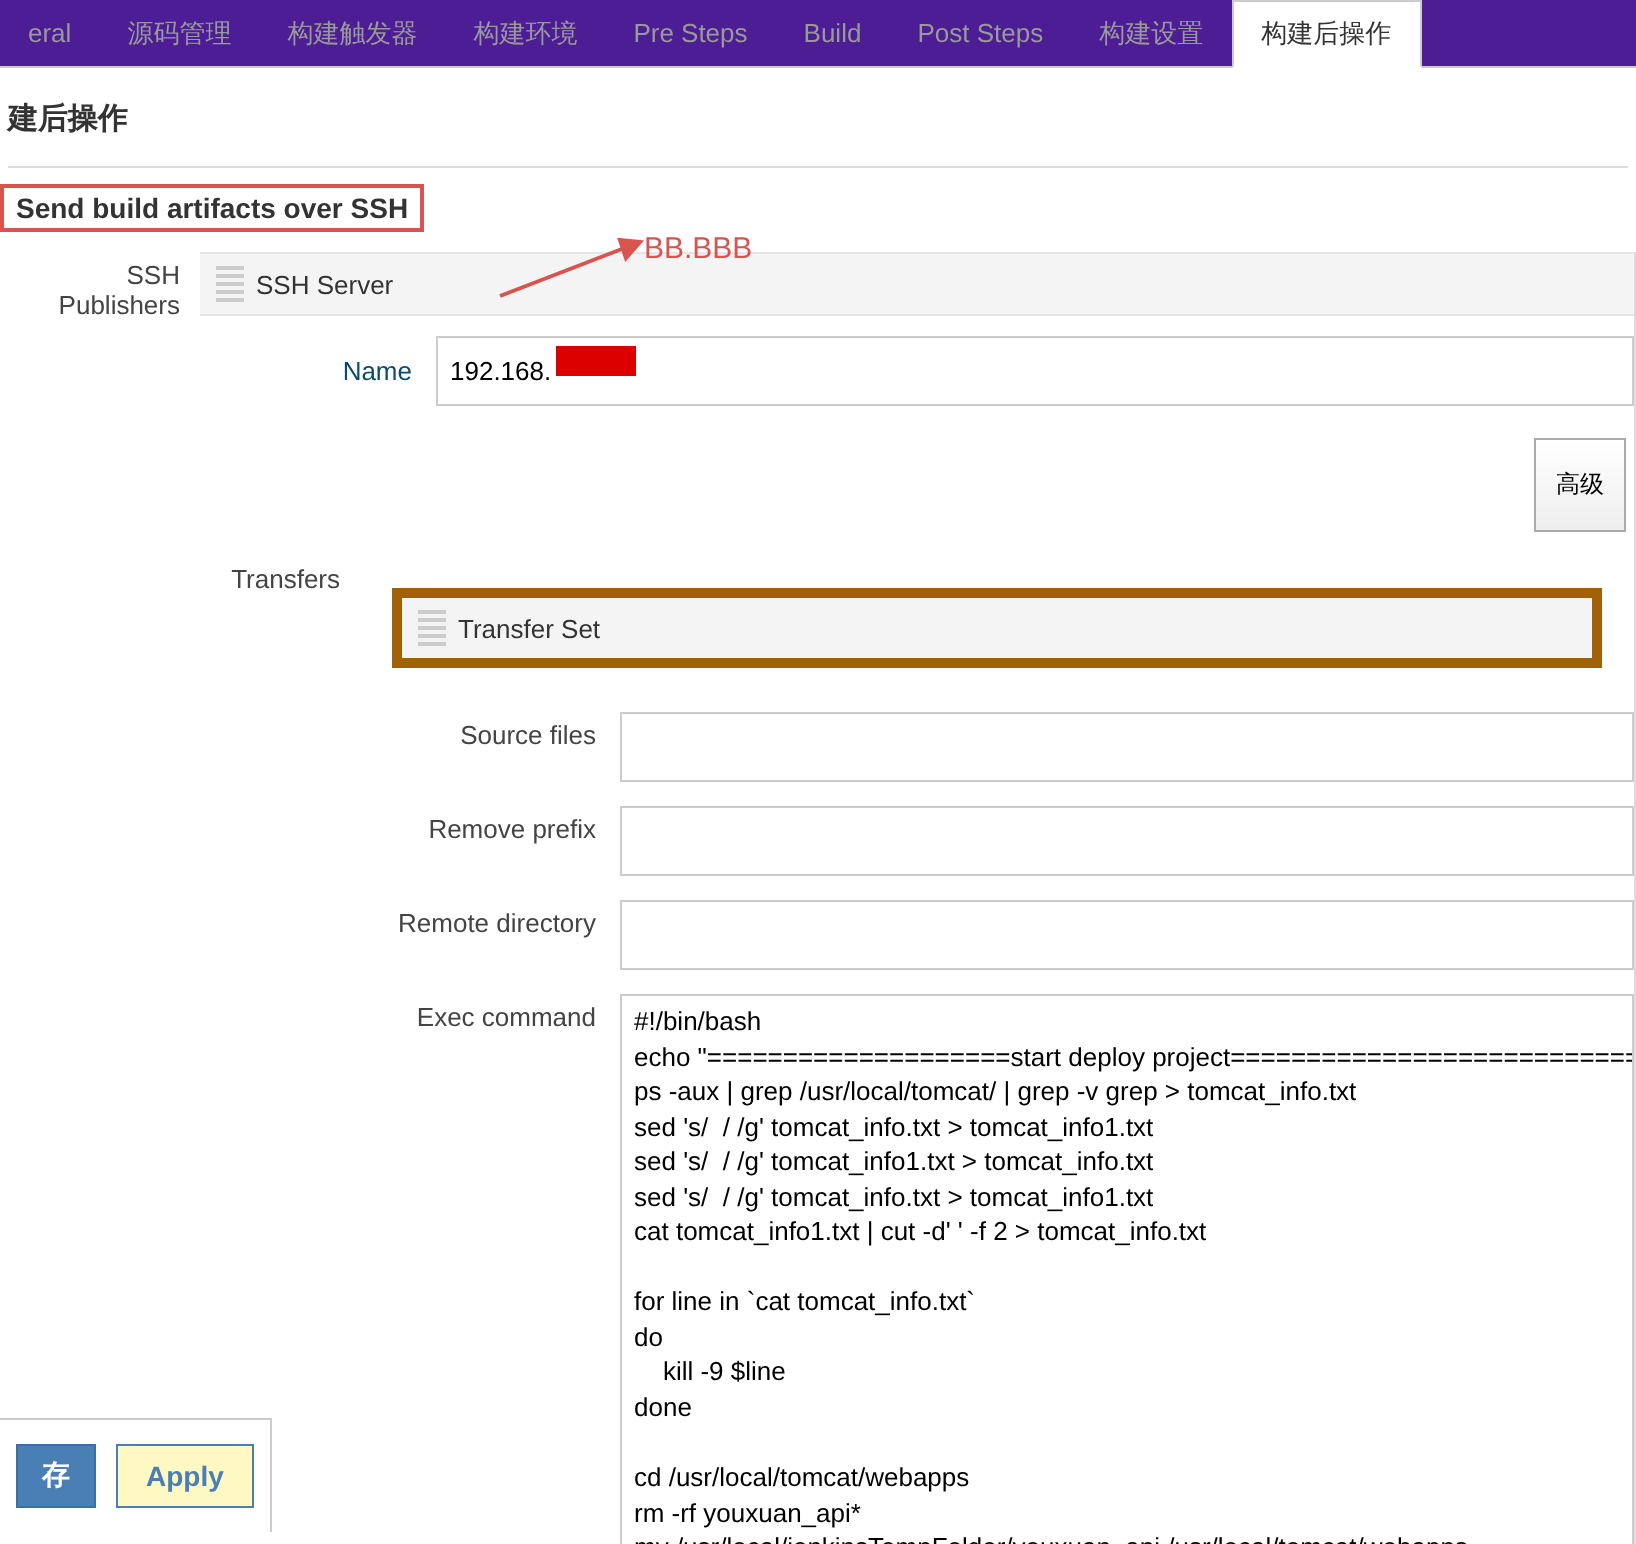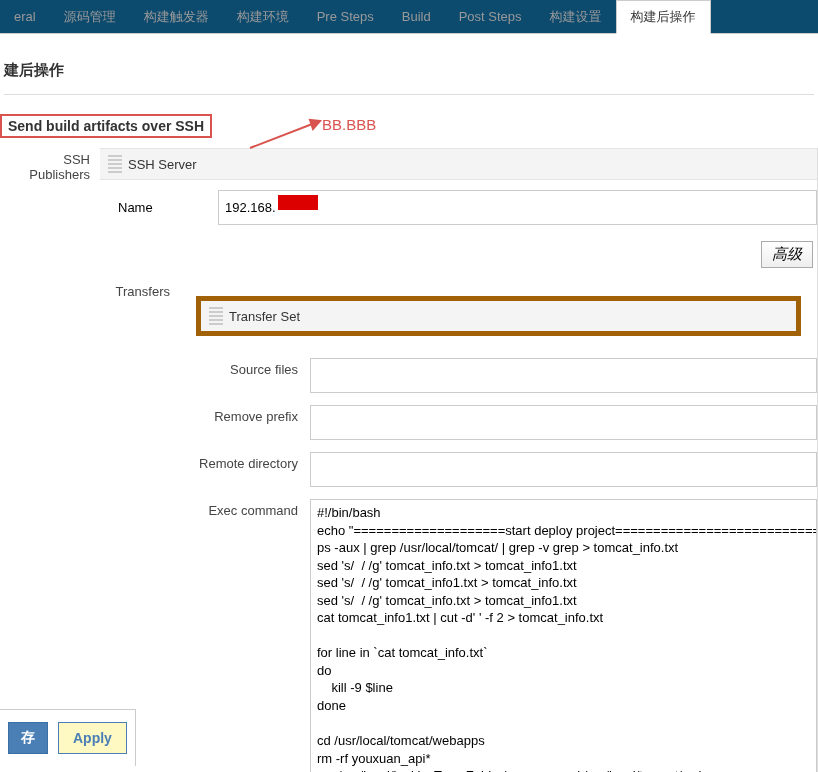--- a/index.html
+++ b/index.html
@@ -11,41 +11,41 @@
       width: 818px;
       height: 772px;
       overflow: hidden;
       position: relative;
     }
     .tabs {
       display: flex;
       align-items: center;
       border-bottom: 1px solid #ccc;
       padding: 0;
-      background: #0c4a6e;
+      background: #4c1d95;
     }
     .tab {
       padding: 7px 14px;
       color: #999;
       cursor: pointer;
       font-size: 13px;
     }
     .tab.active {
       color: #333;
       border: 1px solid #ccc;
       border-bottom: 1px solid #fff;
       margin-bottom: -1px;
       background: #fff;
     }
     .section-header {
       font-size: 15px;
       font-weight: bold;
       padding: 16px 0 14px 0;
       border-bottom: 1px solid #ddd;
-      margin: 11px 4px;
+      margin: 0 4px;
     }
     .ssh-box {
       border: 2px solid #d9534f;
       display: inline-block;
       margin: 8px 0 10px 0;
       padding: 2px 6px;
       font-weight: bold;
       font-size: 14px;
     }
     .main-row {
@@ -78,23 +78,23 @@
       background: repeating-linear-gradient(#ccc, #ccc 2px, transparent 2px, transparent 4px);
       margin-right: 6px;
     }
     .name-row {
       display: flex;
       align-items: center;
       padding: 10px 0;
     }
     .label-small {
       width: 88px;
-      text-align: left;
+      text-align: right;
       margin-right: 12px;
-      color: #000000;
+      color: #0c4a6e;
       font-size: 13px;
     }
     .text-input {
       flex: 1;
       border: 1px solid #ccc;
       padding: 4px 6px;
       font-size: 13px;
       height: 35px;
       background: #fff;
     }
@@ -131,24 +131,23 @@
       font-family: Arial, sans-serif;
       pointer-events: none;
     }
     .adv-btn-row {
       text-align: right;
       padding: 6px 4px;
     }
     .adv-btn {
       border: 1px solid #aaa;
       background: linear-gradient(#fff, #eee);
-      padding: 3px 10px;
-      font-size: 15px;
-      cursor: pointer;
-      font-style: italic;
+      padding: 14px 10px;
+      font-size: 12px;
+      cursor: pointer;
     }
     .transfer-block {
       background: #f4f4f4;
       border: 5px solid #a16207;
       padding: 6px 12px 6px 8px;
       margin: 16px;
       display: flex;
       align-items: center;
     }
     .field-row {

